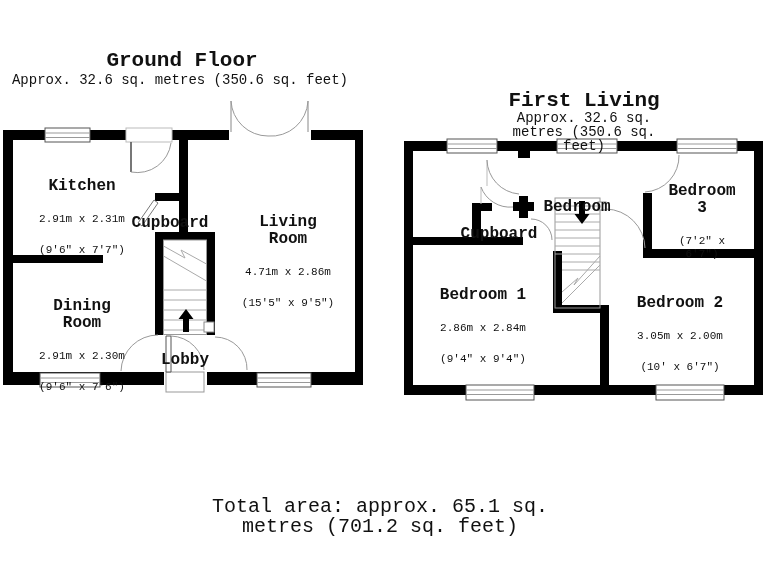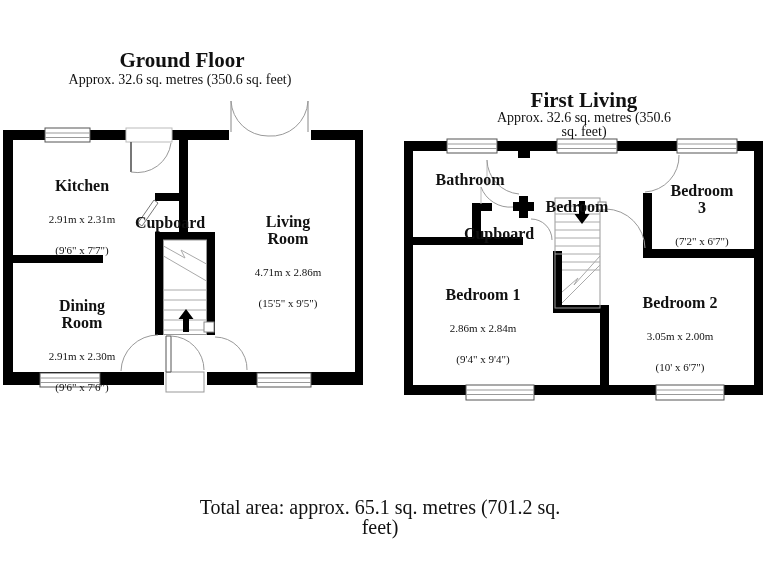--- a/index.html
+++ b/index.html
@@ -1,18 +1,18 @@
 <!DOCTYPE html>
 <html><head>
 <meta charset="utf-8">
 <style>
   html,body{margin:0;padding:0;background:#fff;}
   #canvas{
     position:relative;width:768px;height:576px;background:#fff;overflow:hidden;
-    font-family:Liberation Serif, serif;color:#111;
+    font-family:Liberation Mono, monospace;color:#111;
   }
   #plan-svg{position:absolute;left:0;top:0;}
   .lbl{position:absolute;transform:translateX(-50%);text-align:center;white-space:pre-line;z-index:5;}
   .ttl{font-weight:bold;font-size:21px;line-height:1;}
   .sub{font-size:14px;line-height:1;}
   .rname{font-weight:bold;font-size:16px;line-height:1.06;}
   .rdim{font-size:11px;line-height:1.2;}
   .foot{font-size:20px;line-height:1;}
 </style>
 </head>
@@ -185,27 +185,27 @@
 Room</div>
     <div class="rdim">4.71m x 2.86m</div>
     <div class="rdim">(15'5" x 9'5")</div>
   </div>
   <div class="lbl" style="left:82px;top:280px">
     <div class="rname">Dining
 Room</div>
     <div class="rdim">2.91m x 2.30m</div>
     <div class="rdim">(9'6" x 7'6")</div>
   </div>
+  <div class="lbl" style="left:185px;top:334px">
+    <div class="rname">Lobby</div>
+  </div>
 
   <div class="lbl ttl" style="left:584px;top:90px">First Living</div>
   <div class="lbl sub" style="left:584px;top:111px">Approx. 32.6 sq. metres (350.6 sq. feet)</div>
 
-  <div class="lbl" style="left:470px;top:154px">
-    <div class="rname">Bathroom</div>
-  </div>
   <div class="lbl" style="left:499px;top:208px">
     <div class="rname">Cupboard</div>
   </div>
   <div class="lbl" style="left:577px;top:181px">
     <div class="rname">Bedroom</div>
   </div>
   <div class="lbl" style="left:483px;top:269px">
     <div class="rname">Bedroom 1</div>
     <div class="rdim">2.86m x 2.84m</div>
     <div class="rdim">(9'4" x 9'4")</div>

